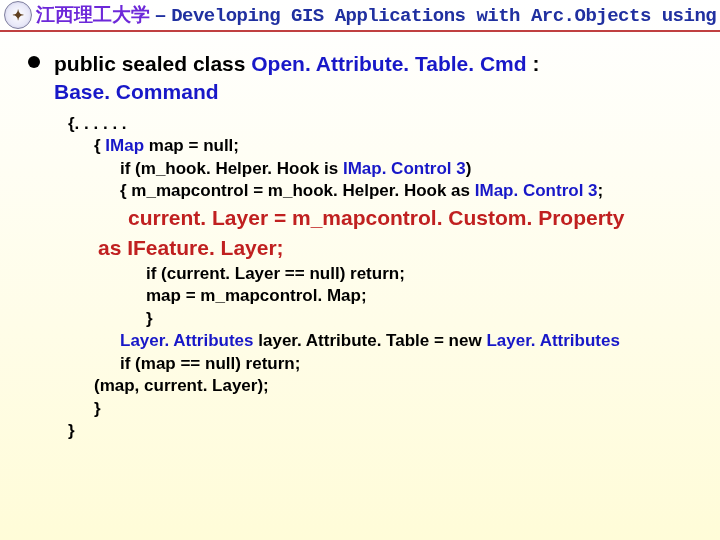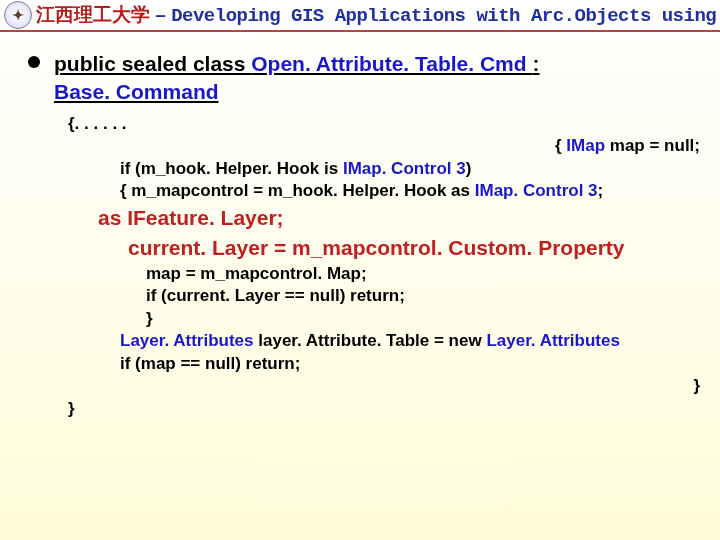--- a/index.html
+++ b/index.html
@@ -33,35 +33,34 @@
       font-weight: bold;
       margin-right: 4px;
       flex-shrink: 0;
     }
     .header-text {
       font-family: "SimHei", "Microsoft YaHei", sans-serif;
       font-size: 19px;
       font-weight: bold;
       white-space: nowrap;
     }
-    .header-cn { color: #b91c1c; }
+    .header-cn { color: #6d28d9; }
     .header-dash { color: #2030a0; }
     .header-en {
       color: #2030a0;
       font-family: "Courier New", monospace;
       letter-spacing: -0.5px;
     }
     .content {
       padding: 18px 20px 10px 28px;
     }
     .bullet-row {
       display: flex;
       align-items: flex-start;
       margin-bottom: 2px;
-      text-decoration: underline;
     }
     .bullet {
       width: 12px;
       height: 12px;
       background: #000;
       border-radius: 50%;
       margin-top: 6px;
       margin-right: 14px;
       flex-shrink: 0;
     }
@@ -74,21 +73,21 @@
     .cls { color: #1818c8; }
     .code-block {
       margin-left: 40px;
       margin-top: 6px;
       font-size: 17px;
       font-weight: bold;
       line-height: 1.32;
       color: #000;
     }
     .ind1 { padding-left: 0px; }
-    .ind2 { padding-left: 26px; text-align: right; }
+    .ind2 { padding-left: 26px; }
     .ind3 { padding-left: 52px; }
     .ind4 { padding-left: 78px; }
     .type { color: #1818c8; }
     .highlight {
       font-size: 21px;
       font-weight: bold;
       color: #c02020;
       line-height: 1.3;
       margin: 2px 0;
     }
@@ -121,26 +120,27 @@
     <div class="ind2">
       <span>{ </span><span class="type">IMap </span><span>map = null;</span>
     </div>
     <div class="ind3">
       <span>if (m_hook. Helper. Hook is </span><span class="type">IMap. Control 3</span><span>)</span>
     </div>
     <div class="ind3">
       <span>{  m_mapcontrol = m_hook. Helper. Hook as </span><span class="type">IMap. Control 3</span><span>;</span>
     </div>
 
+    <div class="highlight hl1">current. Layer = m_mapcontrol. Custom. Property</div>
     <div class="highlight hl2">as IFeature. Layer;</div>
-    <div class="highlight hl1">current. Layer = m_mapcontrol. Custom. Property</div>
 
+    <div class="ind4">if (current. Layer == null) return;</div>
     <div class="ind4">map = m_mapcontrol. Map;</div>
-    <div class="ind4">if (current. Layer == null) return;</div>
     <div class="ind4">}</div>
     <div class="ind3">
       <span class="type">Layer. Attributes </span><span>layer. Attribute. Table = new </span><span class="type">Layer. Attributes</span>
     </div>
     <div class="ind3">if (map == null) return;</div>
+    <div class="ind2">(map, current. Layer);</div>
     <div class="ind2">}</div>
     <div class="ind1">}</div>
   </div>
 </div>
 
 </body></html>

